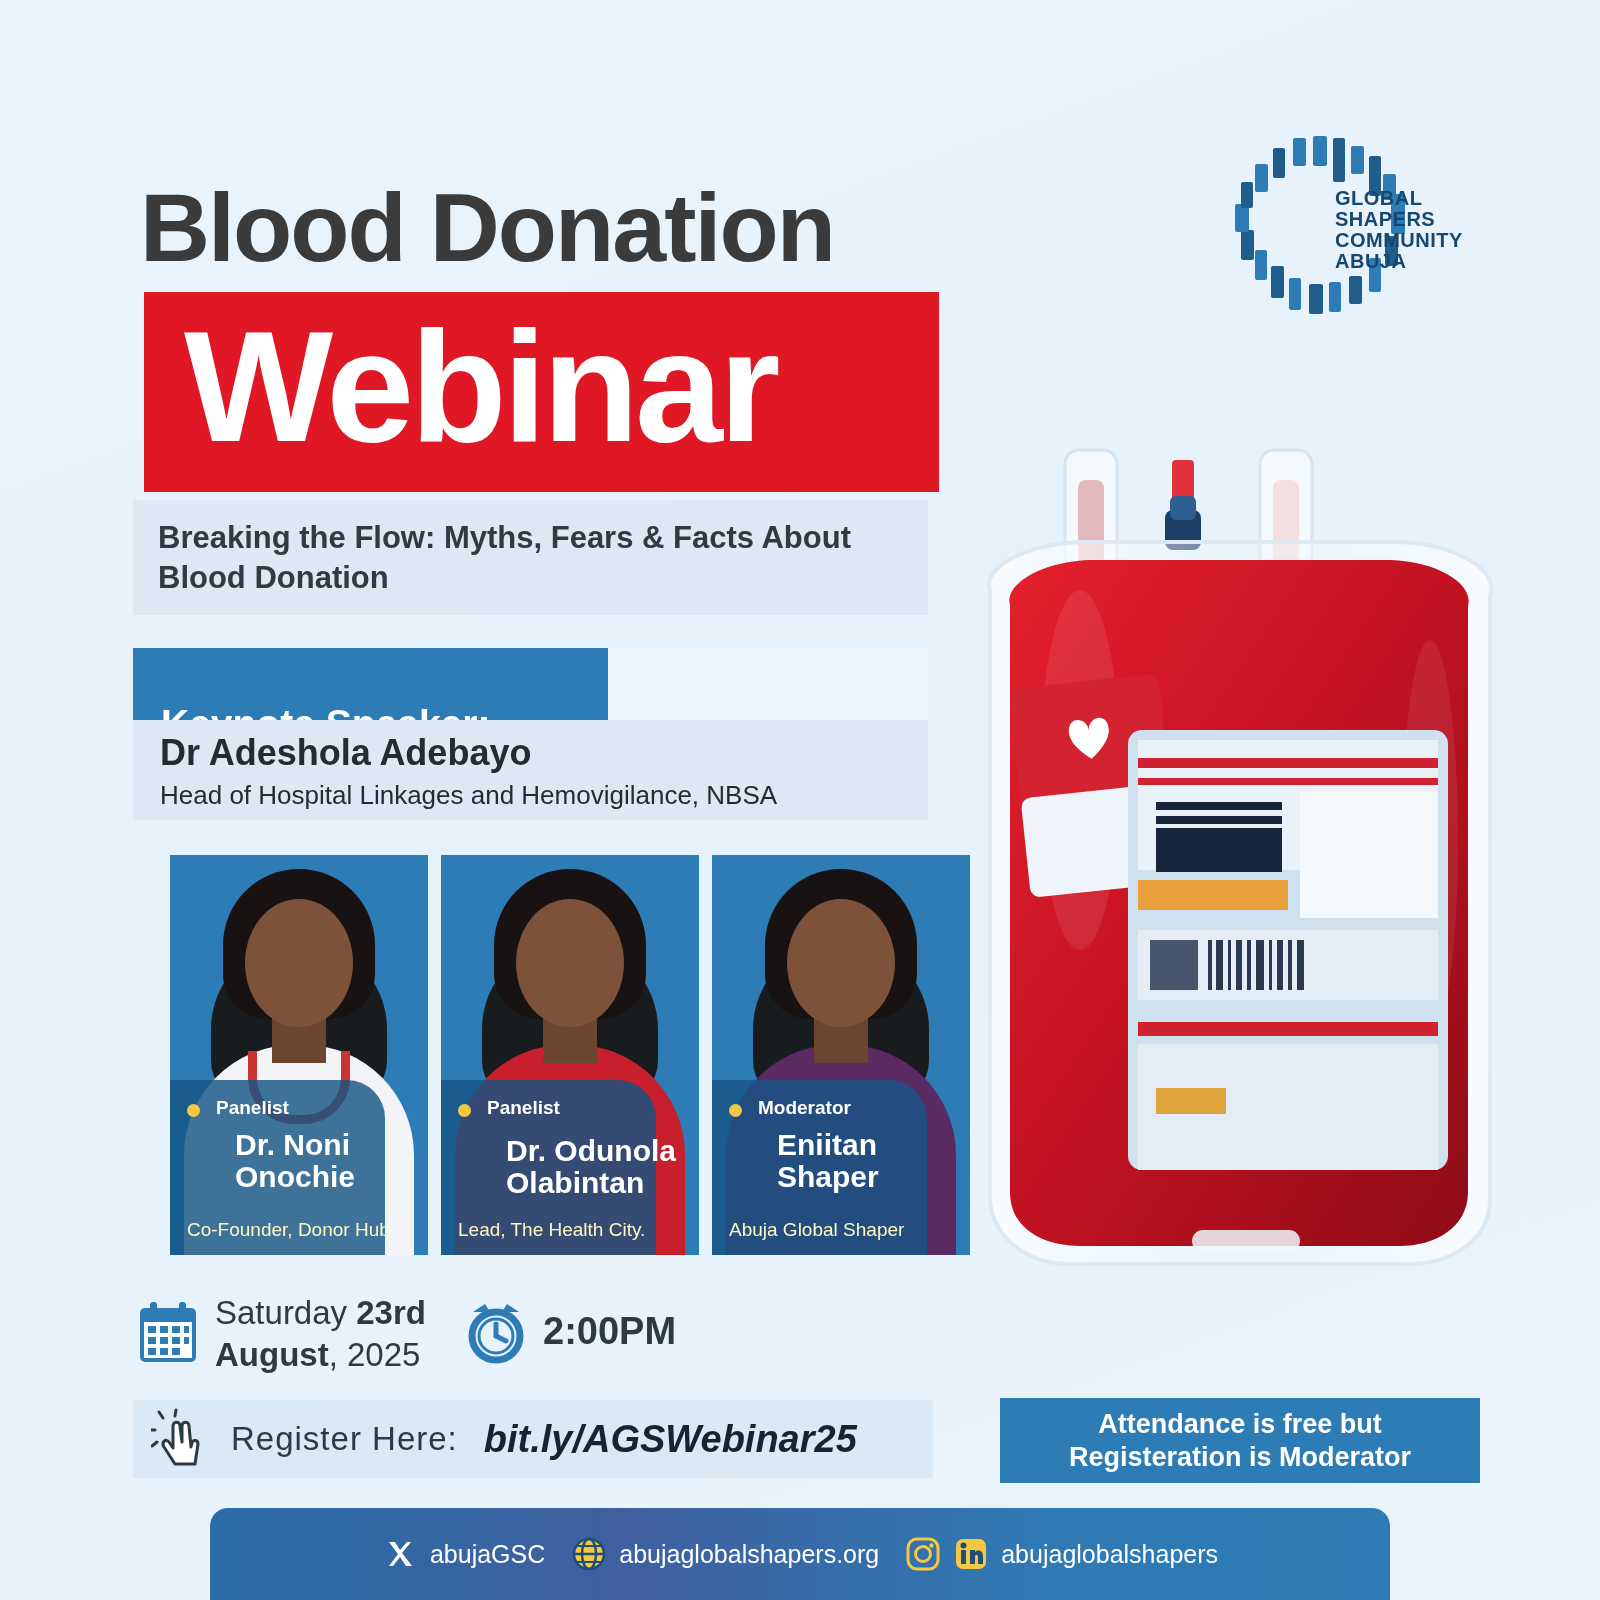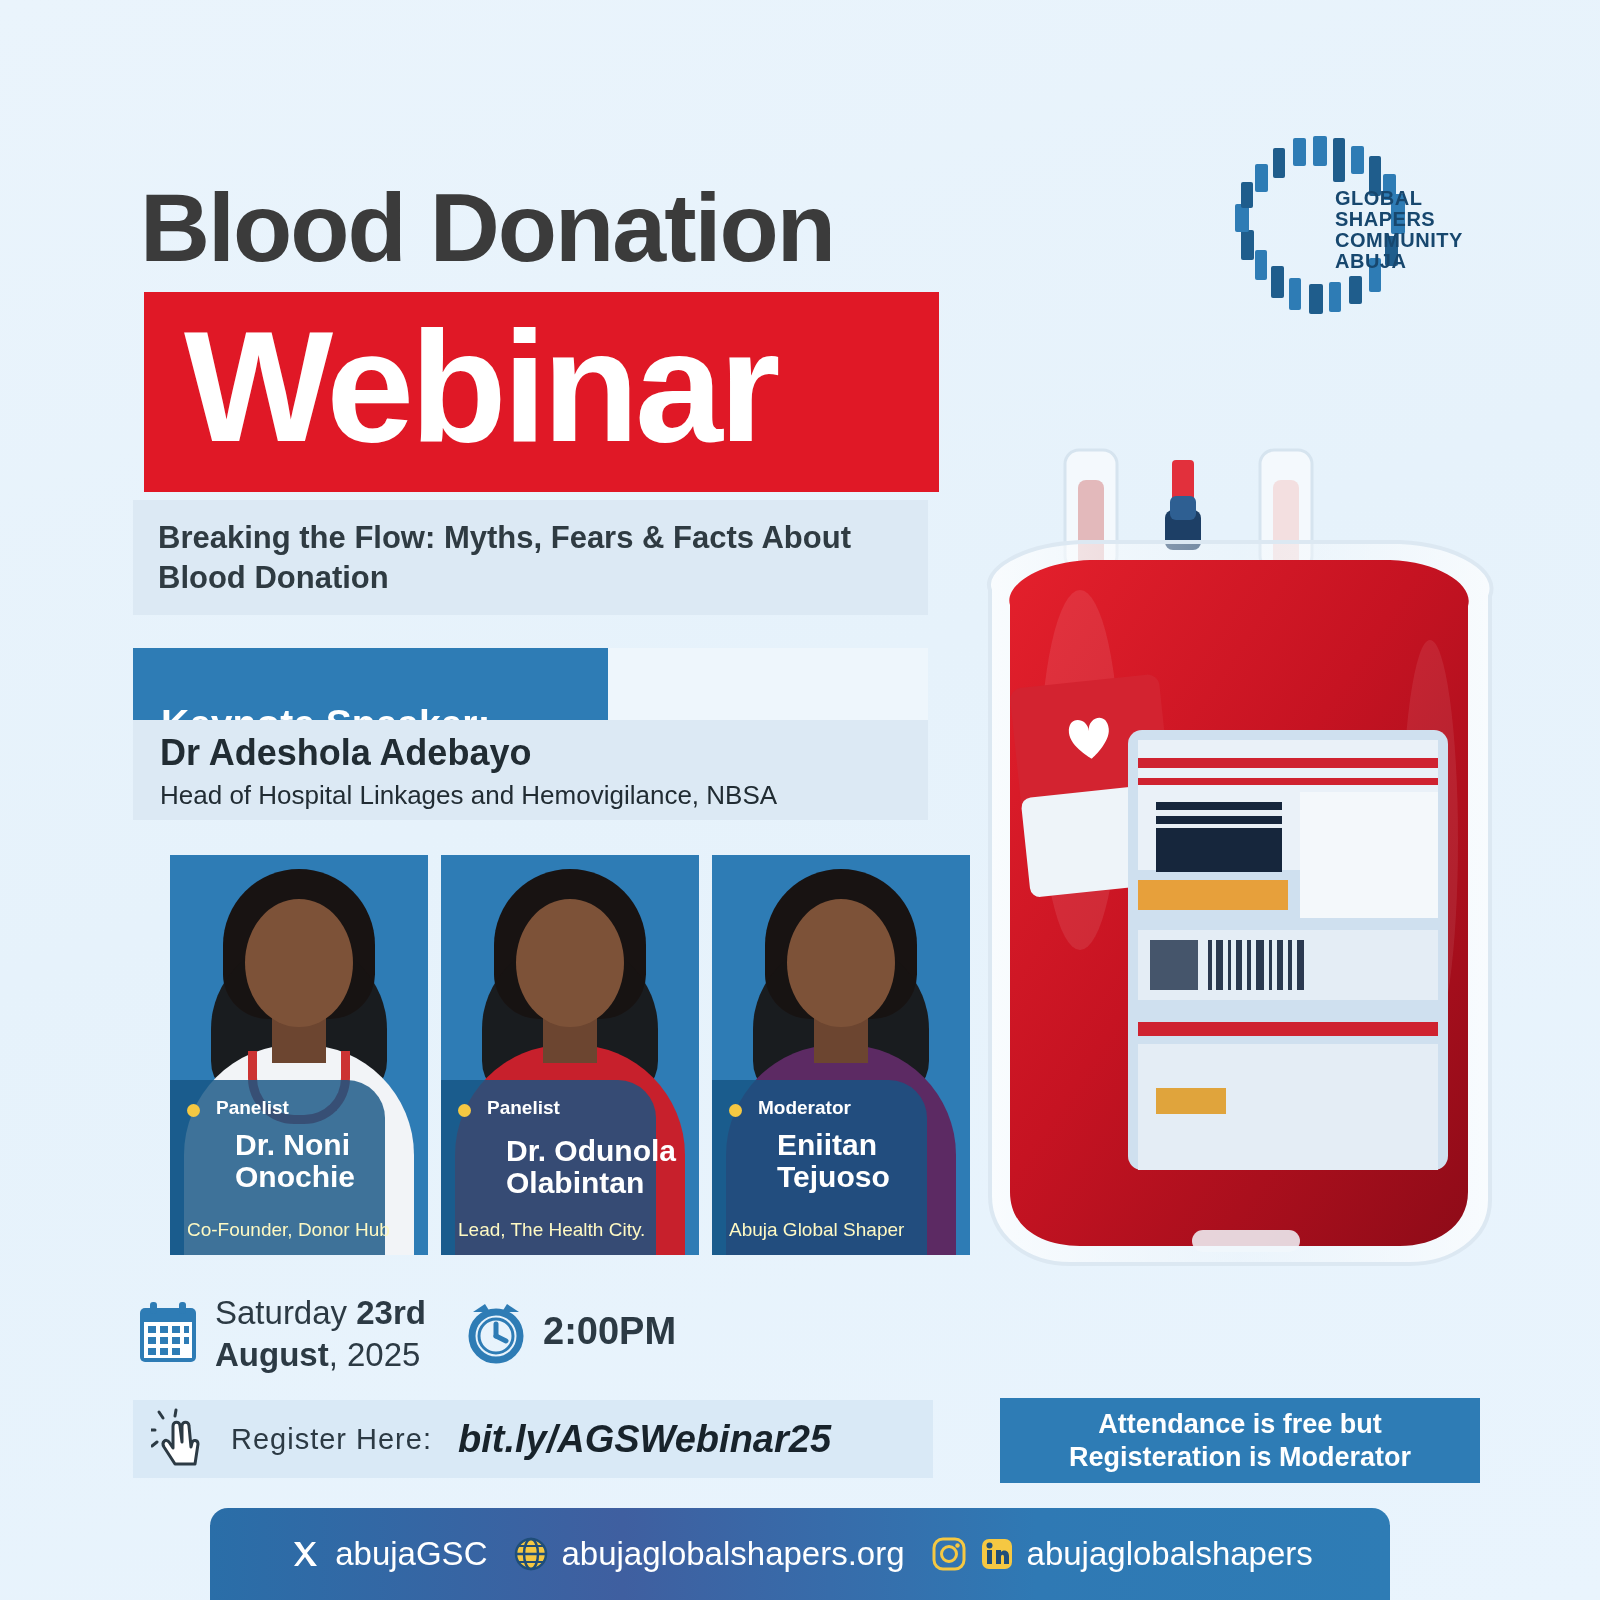--- a/index.html
+++ b/index.html
@@ -331,21 +331,21 @@
     display: flex;
     align-items: center;
   }
   .hand-icon {
     width: 62px;
     height: 62px;
     margin-left: 18px;
     position: relative;
   }
   .reg-label {
-    font-size: 29px;
+    font-size: 33px;
     color: #2c3a44;
     margin-left: 18px;
     letter-spacing: 1px;
   }
   .reg-link {
     font-size: 38px;
     font-weight: bold;
     font-style: italic;
     color: #18232b;
     margin-left: 26px;
@@ -383,21 +383,21 @@
     display: flex;
     align-items: center;
     justify-content: center;
     gap: 26px;
   }
   .f-item {
     display: flex;
     align-items: center;
     gap: 12px;
     color: #ffffff;
-    font-size: 33px;
+    font-size: 25px;
   }
   .f-icon {
     width: 36px;
     height: 36px;
     display: inline-block;
     position: relative;
   }
 
   
   .bag-area {
@@ -501,21 +501,21 @@
       <div class="photo">
         <div class="hair"></div>
         <div class="hair2"></div>
         <div class="neck"></div>
         <div class="body body-purple"></div>
         <div class="face"></div>
       </div>
       <div class="overlay"></div>
       <div class="dot"></div>
       <div class="role" style="left:46px;">Moderator</div>
-      <div class="pname">Eniitan Tejuoso</div>
+      <div class="pname">Eniitan Shaper</div>
       <div class="porg">Abuja Global Shaper</div>
     </div>
 
   </div>
 
   <div class="datetime">
     <svg class="cal-icon" viewBox="0 0 60 62">
       <rect x="2" y="6" width="56" height="54" rx="5" fill="#2e7cb5"></rect>
       <rect x="6" y="20" width="48" height="36" fill="#ffffff"></rect>
       <g fill="#2e7cb5">

